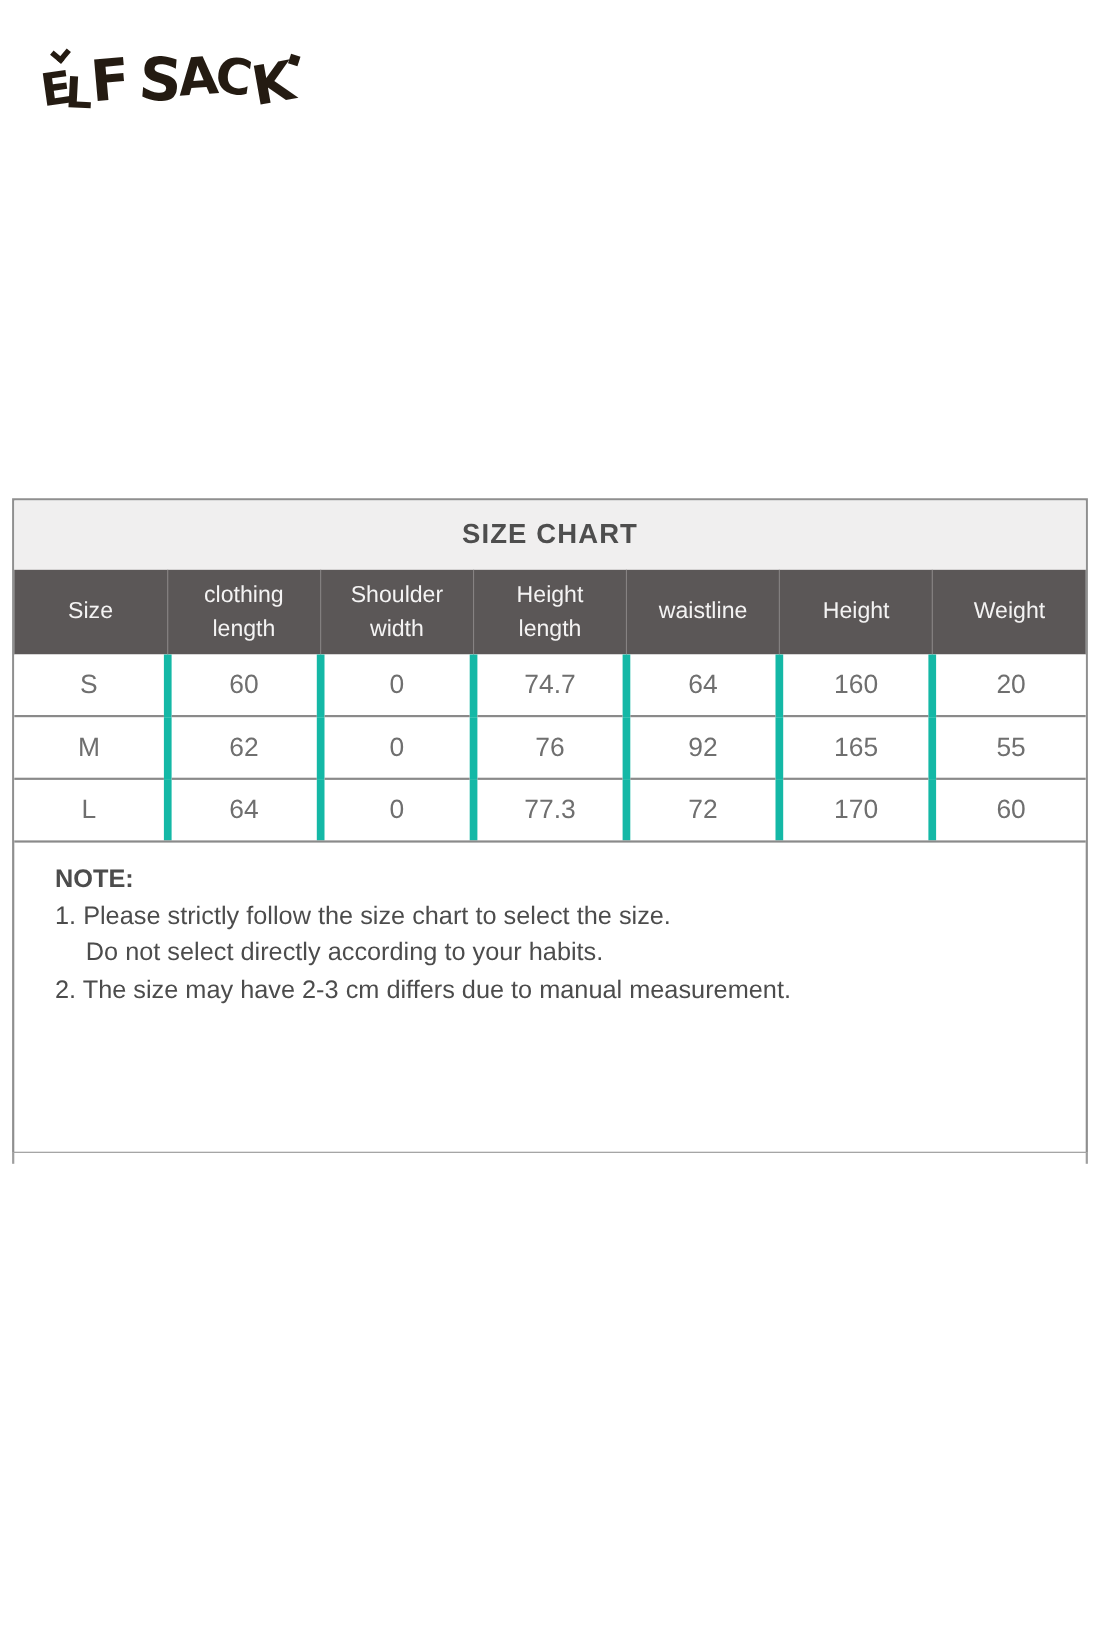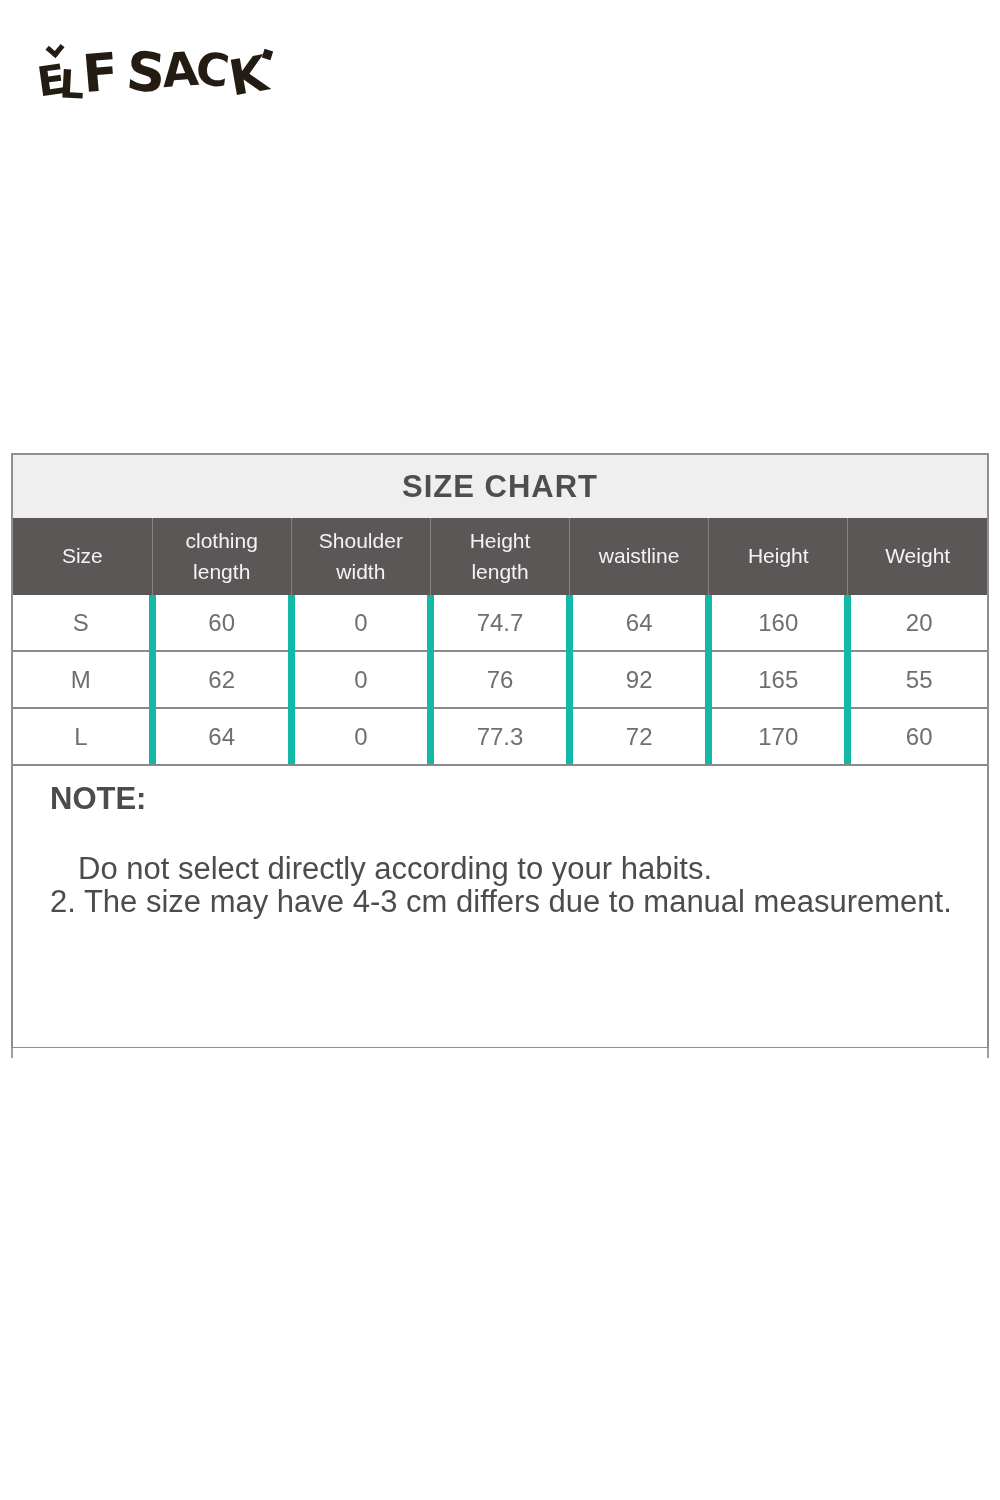--- a/index.html
+++ b/index.html
@@ -71,21 +71,21 @@
     border: 2px solid #8f8f8f;
     border-bottom-width: 3px;
     background: #ffffff;
   }
   .title-row {
     height: 63px;
     background: #f0efef;
     display: flex;
     align-items: center;
     justify-content: center;
-    font-size: 31px;
+    font-size: 25px;
     font-weight: 700;
     letter-spacing: 1px;
     color: #4e4e4e;
   }
   table.size-table {
     width: 100%;
     border-collapse: collapse;
     table-layout: fixed;
   }
   .size-table thead th {
@@ -114,25 +114,25 @@
   }
   .size-table tbody td:first-child { border-left: none; }
   .size-table tbody tr:first-child td { border-top: none; }
 
   
   .notes {
     border-top: 2px solid #8a8a8a;
     height: 245px;
     padding: 16px 18px 20px 37px;
     color: #4c4c4c;
-    font-size: 31px;
+    font-size: 23px;
     line-height: 33.5px;
   }
   .note-heading { font-weight: 700; }
-  .note-line.indent { padding-left: 28px; margin-top: 36px; }
+  .note-line.indent { padding-left: 28px; }
 
   
   .stub {
     position: absolute;
     left: 11px;
     top: 1048px;
     width: 978px;
     height: 10px;
     box-sizing: border-box;
     border-left: 2px solid #9e9e9e;
@@ -193,21 +193,22 @@
           <td>77.3</td>
           <td>72</td>
           <td>170</td>
           <td>60</td>
         </tr>
       </tbody>
     </table>
 
     <div class="notes">
       <div class="note-line note-heading">NOTE:</div>
+      <div class="note-line">1. Please strictly follow the size chart to select the size.</div>
       <div class="note-line indent">Do not select directly according to your habits.</div>
-      <div class="note-line">2. The size may have 4-3 cm differs due to manual measurement.</div>
+      <div class="note-line">2. The size may have 2-3 cm differs due to manual measurement.</div>
     </div>
 
   </div>
 
   <div class="stub"></div>
 
 </div>
 
 </body></html>

